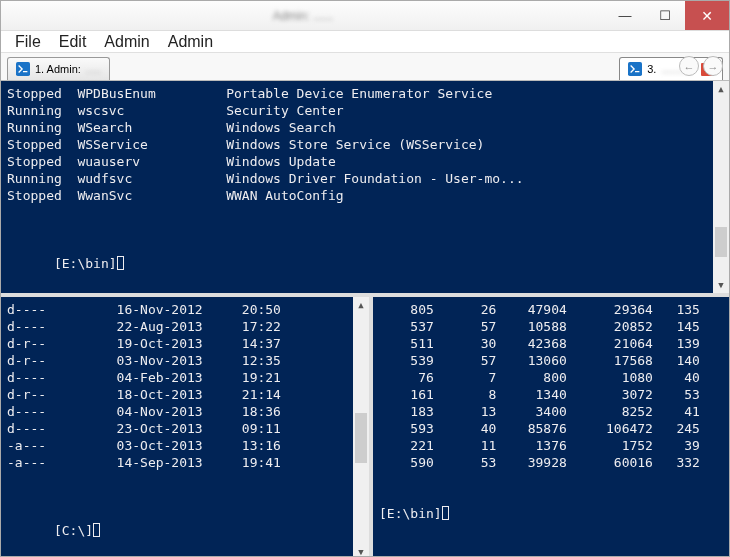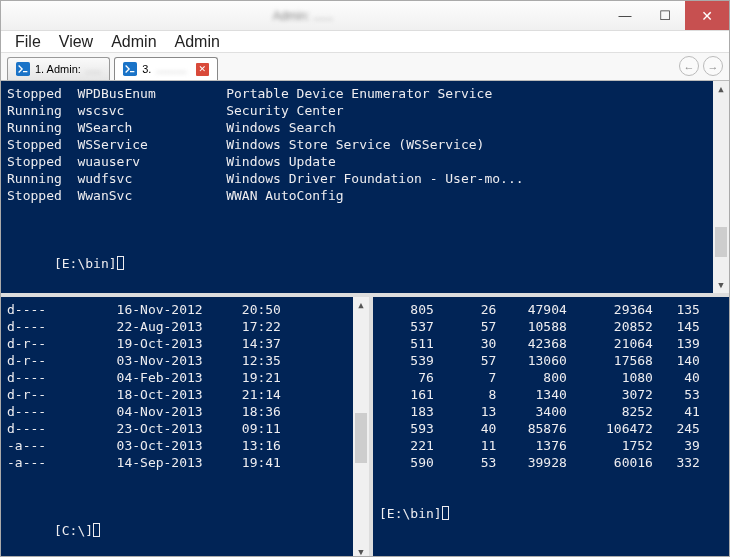--- a/index.html
+++ b/index.html
@@ -4,21 +4,21 @@
 <style>
 * { margin: 0; padding: 0; box-sizing: border-box; }
 body { font-family: "Segoe UI", sans-serif; background: #fff; width: 730px; height: 557px; overflow: hidden; border: 1px solid #aaa; }
 .titlebar { height: 30px; background: linear-gradient(#fdfdfd, #f0f0f0); display: flex; align-items: center; justify-content: space-between; border-bottom: 1px solid #ddd; }
 .titlebar-title { flex: 1; text-align: center; color: #888; filter: blur(2px); font-size: 12px; }
 .winbtns { display: flex; height: 100%; }
 .winbtn { width: 40px; height: 100%; display: flex; align-items: center; justify-content: center; font-size: 13px; color: #333; }
 .winbtn.close { background: #c75050; color: #fff; width: 44px; font-size: 14px; }
 .menubar { height: 22px; display: flex; align-items: center; padding: 0 6px; gap: 2px; font-size: 16px; color: #222; border-bottom: 1px solid #e0e0e0; }
 .menuitem { padding: 2px 8px; }
-.tabstrip { height: 28px; background: #f8f8f8; display: flex; align-items: flex-end; padding: 0 6px; gap: 4px; border-bottom: 1px solid #bbb; position: relative; }
+.tabstrip { height: 28px; background: #f8f8f8; display: flex; align-items: flex-end; padding: 0 6px; gap: 4px; border-bottom: 1px solid #bbb; position: relative; justify-content: space-between; }
 .tab { height: 23px; border: 1px solid #999; border-bottom: none; border-radius: 3px 3px 0 0; background: linear-gradient(#fafafa, #e6e6e6); display: flex; align-items: center; padding: 0 8px; font-size: 11px; gap: 5px; }
 .tab.active { background: #fff; border-color: #888; }
 .tabicon { width: 14px; height: 14px; display: inline-block; }
 .tabicon svg { width: 100%; height: 100%; }
 .tab .blur { filter: blur(2px); color: #888; }
 .tabclose { width: 13px; height: 13px; background: #d94a3a; color: #fff; font-size: 9px; display: flex; align-items: center; justify-content: center; border-radius: 1px; margin-left: 4px; }
 .navbtns { position: absolute; right: 6px; top: 3px; display: flex; gap: 4px; }
 .navbtn { width: 20px; height: 20px; border: 1px solid #bbb; border-radius: 50%; display: flex; align-items: center; justify-content: center; font-size: 11px; color: #888; background: #fafafa; }
 .panes { display: flex; flex-direction: column; height: calc(557px - 30px - 22px - 28px - 2px); }
 .pane-top { flex: 0 0 200px; display: flex; }
@@ -38,21 +38,21 @@
   <div class="titlebar-title">Admin: ......</div>
   <div class="winbtns">
     <div class="winbtn">—</div>
     <div class="winbtn">☐</div>
     <div class="winbtn close">✕</div>
   </div>
 </div>
 
 <div class="menubar">
   <div class="menuitem">File</div>
-  <div class="menuitem">View</div>
+  <div class="menuitem">Edit</div>
   <div class="menuitem">Admin</div>
   <div class="menuitem">Admin</div>
 </div>
 
 <div class="tabstrip">
   <div class="tab">
     <span class="tabicon"><svg viewBox="0 0 16 16">
           <rect width="16" height="16" rx="2" fill="#1a73c7"></rect>
           <path d="M3 4l4 4-4 4M8 11h5" stroke="#fff" stroke-width="1.5" fill="none"></path>
         </svg></span>

